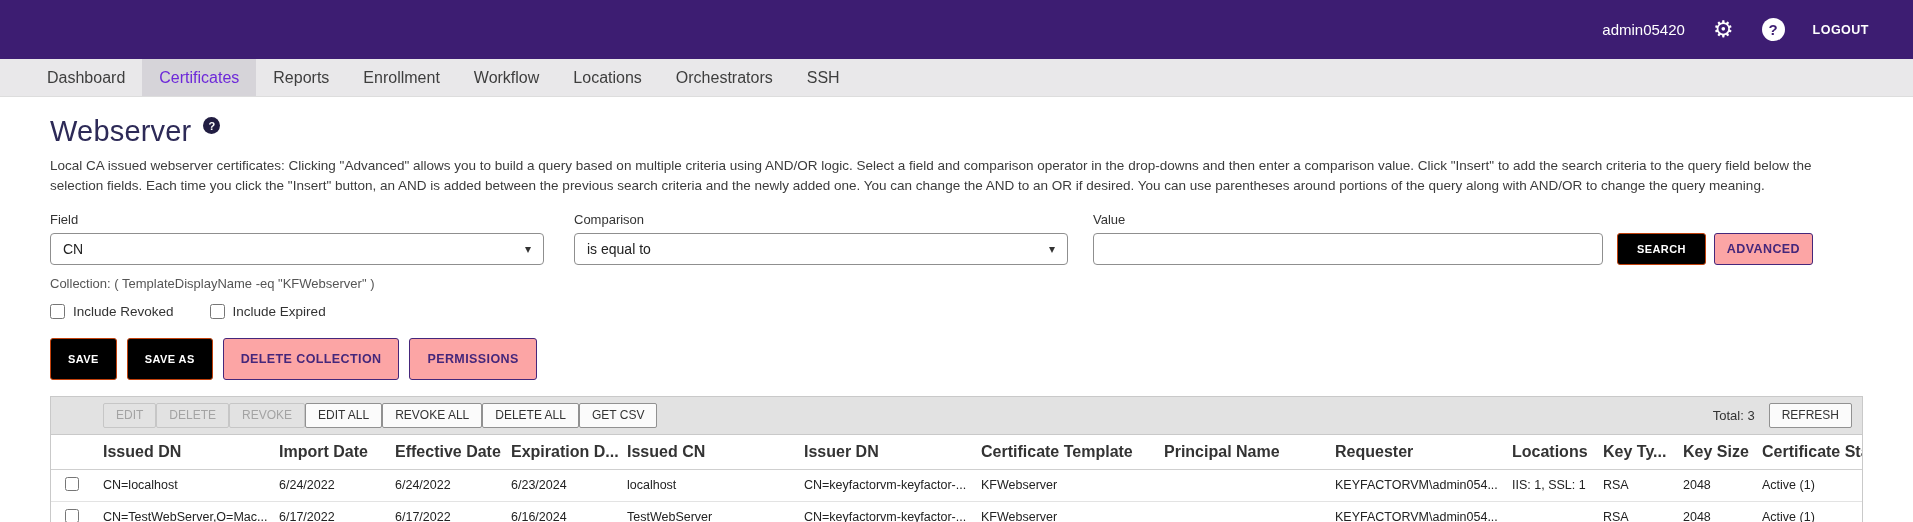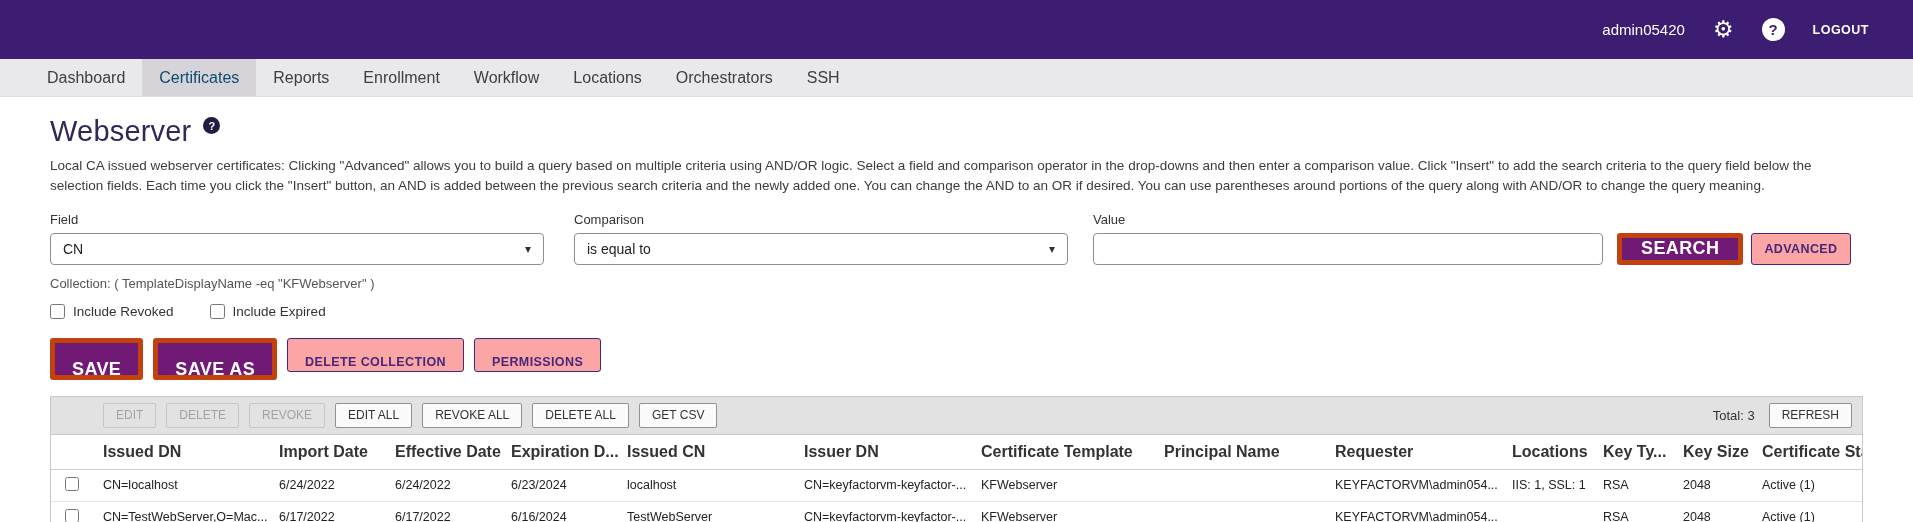--- a/index.html
+++ b/index.html
@@ -51,21 +51,21 @@
     border-bottom: 1px solid #dddddd;
   }
   .nav-item {
     display: flex; align-items: center;
     padding: 0 17px;
     font-size: 16px;
     color: #3e3e3e;
     cursor: pointer;
     white-space: nowrap;
   }
-  .nav-item.active { background: #d6d4d9; color: #0c4a6e; }
+  .nav-item.active { background: #d6d4d9; color: #6d28d9; }
 
   
   main { padding: 12px 50px 0 50px; }
 
   .page-title-row { display: flex; align-items: flex-start; gap: 12px; margin-top: 6px; }
   .page-title { font-size: 29px; font-weight: 500; color: #2d2a57; letter-spacing: .2px; }
   .title-help {
     width: 17px; height: 17px; border-radius: 50%;
     background: #211d42; color: #fff;
     font-size: 11px; font-weight: 700;
@@ -97,48 +97,48 @@
   .chevron { font-size: 12px; color: #333; }
   .text-input {
     width: 510px; height: 32px;
     border: 1px solid #8f8f8f; border-radius: 4px;
     padding: 0 10px;
     font-size: 14px; font-family: inherit;
     color: #222;
   }
   .btn { font-family: inherit; cursor: pointer; border-radius: 3px; }
   .btn-primary {
-    background: #701a75; color: #fff; border: 5px solid #c2410c;
-    font-weight: 700; font-size: 18px; letter-spacing: .4px;
+    background: #000000; color: #fff; border: 1px solid #c2410c;
+    font-weight: 700; font-size: 11px; letter-spacing: .4px;
   }
   .btn-outline {
     background: #fca5a5; color: #45277b; border: 1px solid #45277b;
     font-weight: 700; font-size: 12.5px; letter-spacing: .4px;
   }
   .search-btn { height: 32px; padding: 0 19px; margin-left: 14px; }
   .advanced-btn { height: 32px; padding: 0 12px; margin-left: 8px; }
 
   .collection-line { margin-top: 11px; font-size: 13px; color: #555; }
 
   .filters-row { display: flex; gap: 36px; margin-top: 13px; align-items: center; }
   .filter { display: flex; align-items: center; gap: 8px; font-size: 13.5px; color: #333; cursor: pointer; }
   .filter input { width: 15px; height: 15px; cursor: pointer; }
 
   .actions-row { display: flex; gap: 10px; margin-top: 19px; }
-  .action-btn { height: 18px; padding: 16px 17px; }
+  .action-btn { height: 42px; padding: 0 17px; }
 
   
   .grid-panel { margin-top: 16px; border: 1px solid #c9c9c9; background: #fff; }
   .grid-toolbar {
     background: #e2e2e2;
     border-bottom: 1px solid #c9c9c9;
     display: flex; align-items: center;
     padding: 6px 10px;
   }
-  .toolbar-left { display: flex; gap: 10px; margin-left: 42px; }
+  .toolbar-left { display: flex; gap: 0; margin-left: 42px; }
   .tb-btn {
     height: 25px; padding: 0 12px;
     font-size: 12px; border-radius: 2px;
     font-family: inherit; cursor: pointer; white-space: nowrap;
   }
   .tb-btn.disabled { background: transparent; border: 1px solid #c6c6c6; color: #a3a3a3; cursor: default; }
   .tb-btn.enabled { background: #fbfbfb; border: 1px solid #919191; color: #333; }
   .toolbar-right { margin-left: auto; display: flex; align-items: center; gap: 14px; }
   .total-label { font-size: 13px; color: #333; }
 

